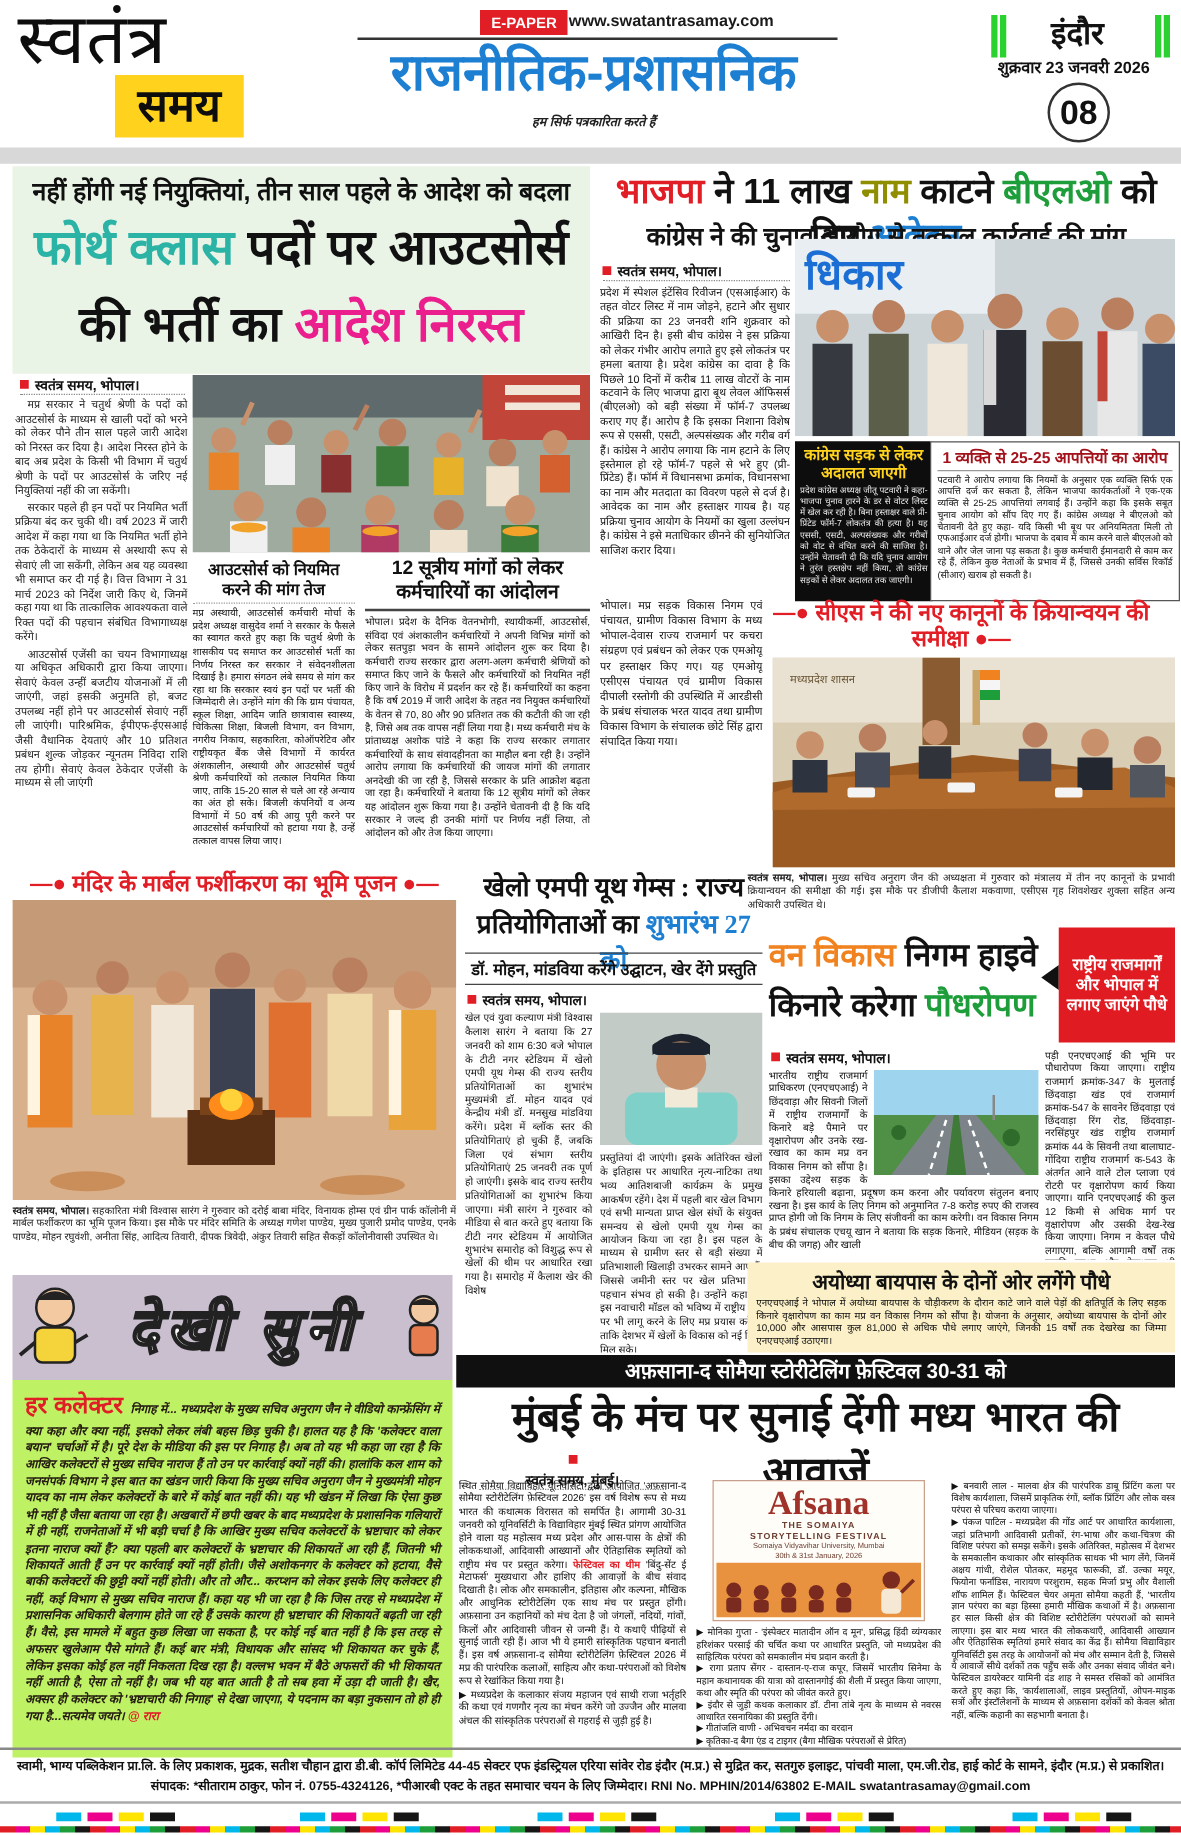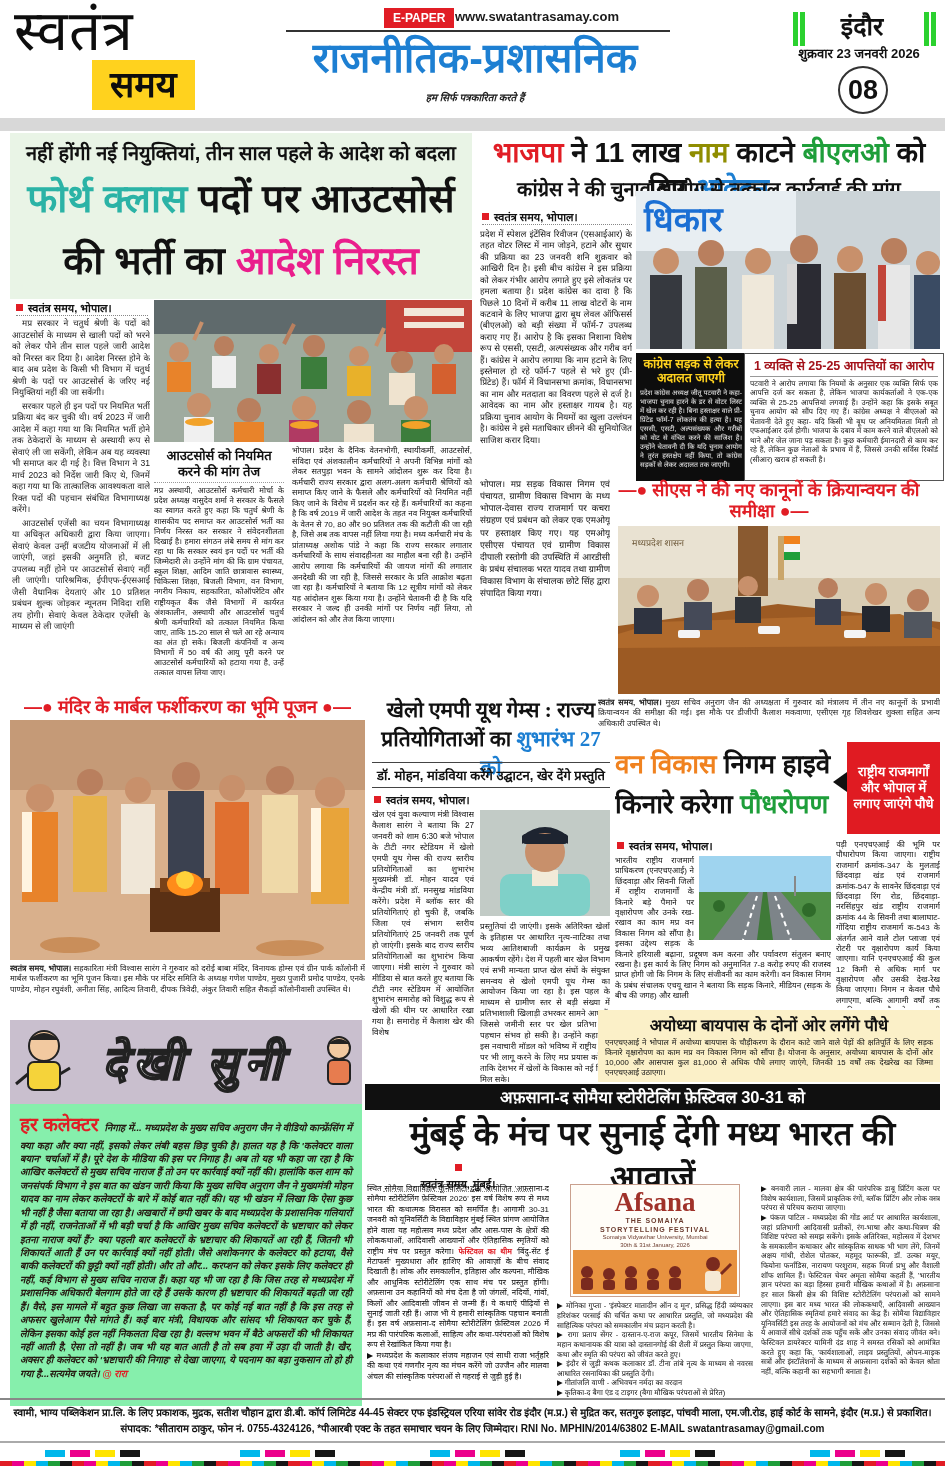--- a/index.html
+++ b/index.html
@@ -86,21 +86,21 @@
   #van-col1{left:615px;top:856px;width:216px;height:152px;font-size:8px;line-height:1.3;}
   #van-photo{float:right;width:132px;height:84px;margin:0 0 3px 5px;}
   #van-col2{left:836px;top:840px;width:104px;height:168px;font-size:8px;line-height:1.3;}
   #ayodhya{left:598px;top:1010px;width:342px;height:72px;background:#fbf0c8;padding:3px 7px;box-sizing:border-box;}
   #ayodhya-title{font-size:16.5px;font-weight:900;margin-bottom:2px;}
   #ayodhya-body{font-size:7.8px;line-height:1.3;}
   
   #dekhi-head{left:10px;top:1020px;width:352px;height:84px;background:#c9bfce;}
   #dekhi-title{position:absolute;left:60px;top:10px;width:250px;text-align:center;font-size:46px;font-weight:900;
                color:#fff;-webkit-text-stroke:2px #222;letter-spacing:6px;font-style:italic;}
-  #dekhi-body{left:10px;top:1104px;width:352px;height:302px;background:#86efac;padding:8px 10px;box-sizing:border-box;
+  #dekhi-body{left:10px;top:1104px;width:352px;height:302px;background:#bef264;padding:8px 10px;box-sizing:border-box;
               font-size:9.6px;line-height:1.4;font-style:italic;font-weight:bold;color:#241a10;}
   #dekhi-lead{color:#e11d25;font-size:19px;font-weight:900;font-style:normal;margin-right:6px;}
   #dekhi-sig{color:#e11d25;font-weight:900;}
   
   #afsana-bar{left:365px;top:1084px;width:575px;height:26px;background:#101010;color:#fff;font-size:16.5px;font-weight:900;line-height:26px;}
   #mb-headline{left:365px;top:1112px;width:575px;font-size:33px;font-weight:900;line-height:44px;}
   #mb-byline{left:383px;top:1164px;width:150px;flex-direction:column;}
   #mb-col1{left:367px;top:1184px;width:182px;height:214px;font-size:7.9px;line-height:1.32;}
   #mb-col2{left:557px;top:1184px;width:196px;height:214px;font-size:7.4px;line-height:1.3;}
   #mb-col3{left:761px;top:1184px;width:179px;height:214px;font-size:7.4px;line-height:1.3;}
@@ -197,20 +197,21 @@
           <ellipse cx="150" cy="125" rx="14" ry="4" fill="#f2a229"></ellipse>
           <ellipse cx="262" cy="125" rx="14" ry="4" fill="#f2a229"></ellipse>
         </g>
       </svg>
     </div>
     <div class="abs ov" id="ll-outsource">
       <div class="ctr" id="ll-outsource-title">आउटसोर्स को नियमित करने की मांग तेज</div>
       <div class="j" id="ll-outsource-body">मप्र अस्थायी, आउटसोर्स कर्मचारी मोर्चा के प्रदेश अध्यक्ष वासुदेव शर्मा ने सरकार के फैसले का स्वागत करते हुए कहा कि चतुर्थ श्रेणी के शासकीय पद समाप्त कर आउटसोर्स भर्ती का निर्णय निरस्त कर सरकार ने संवेदनशीलता दिखाई है। हमारा संगठन लंबे समय से मांग कर रहा था कि सरकार स्वयं इन पदों पर भर्ती की जिम्मेदारी ले। उन्होंने मांग की कि ग्राम पंचायत, स्कूल शिक्षा, आदिम जाति छात्रावास स्वास्थ्य, चिकित्सा शिक्षा, बिजली विभाग, वन विभाग, नगरीय निकाय, सहकारिता, कोऑपरेटिव और राष्ट्रीयकृत बैंक जैसे विभागों में कार्यरत अंशकालीन, अस्थायी और आउटसोर्स चतुर्थ श्रेणी कर्मचारियों को तत्काल नियमित किया जाए, ताकि 15-20 साल से चले आ रहे अन्याय का अंत हो सके। बिजली कंपनियों व अन्य विभागों में 50 वर्ष की आयु पूरी करने पर आउटसोर्स कर्मचारियों को हटाया गया है, उन्हें तत्काल वापस लिया जाए।</div>
     </div>
     <div class="abs ov" id="ll-andolan">
+      <div class="ctr" id="ll-andolan-title">12 सूत्रीय मांगों को लेकर कर्मचारियों का आंदोलन</div>
       <div class="j" id="ll-andolan-body">भोपाल। प्रदेश के दैनिक वेतनभोगी, स्थायीकर्मी, आउटसोर्स, संविदा एवं अंशकालीन कर्मचारियों ने अपनी विभिन्न मांगों को लेकर सतपुड़ा भवन के सामने आंदोलन शुरू कर दिया है। कर्मचारी राज्य सरकार द्वारा अलग-अलग कर्मचारी श्रेणियों को समाप्त किए जाने के फैसले और कर्मचारियों को नियमित नहीं किए जाने के विरोध में प्रदर्शन कर रहे हैं। कर्मचारियों का कहना है कि वर्ष 2019 में जारी आदेश के तहत नव नियुक्त कर्मचारियों के वेतन से 70, 80 और 90 प्रतिशत तक की कटौती की जा रही है, जिसे अब तक वापस नहीं लिया गया है। मध्य कर्मचारी मंच के प्रांताध्यक्ष अशोक पांडे ने कहा कि राज्य सरकार लगातार कर्मचारियों के साथ संवादहीनता का माहौल बना रही है। उन्होंने आरोप लगाया कि कर्मचारियों की जायज मांगों की लगातार अनदेखी की जा रही है, जिससे सरकार के प्रति आक्रोश बढ़ता जा रहा है। कर्मचारियों ने बताया कि 12 सूत्रीय मांगों को लेकर यह आंदोलन शुरू किया गया है। उन्होंने चेतावनी दी है कि यदि सरकार ने जल्द ही उनकी मांगों पर निर्णय नहीं लिया, तो आंदोलन को और तेज किया जाएगा।</div>
     </div>
   </div>
 
   <div>
     <div class="abs ctr ov" id="lr-headline"><span style="color:#e11d25">भाजपा</span><span> ने 11 लाख </span><span style="color:#8f8d00">नाम</span><span> काटने </span><span style="color:#1e9e3a">बीएलओ</span><span> को दिए </span><span style="color:#1d7fd2">आवेदन</span></div>
     <div class="abs ctr" id="lr-subhead">कांग्रेस ने की चुनाव आयोग से तत्काल कार्रवाई की मांग</div>
     <div class="abs byline-row dotline" id="lr-byline">
         <span class="byline-sq"></span>
         <span>स्वतंत्र समय, भोपाल।</span>

